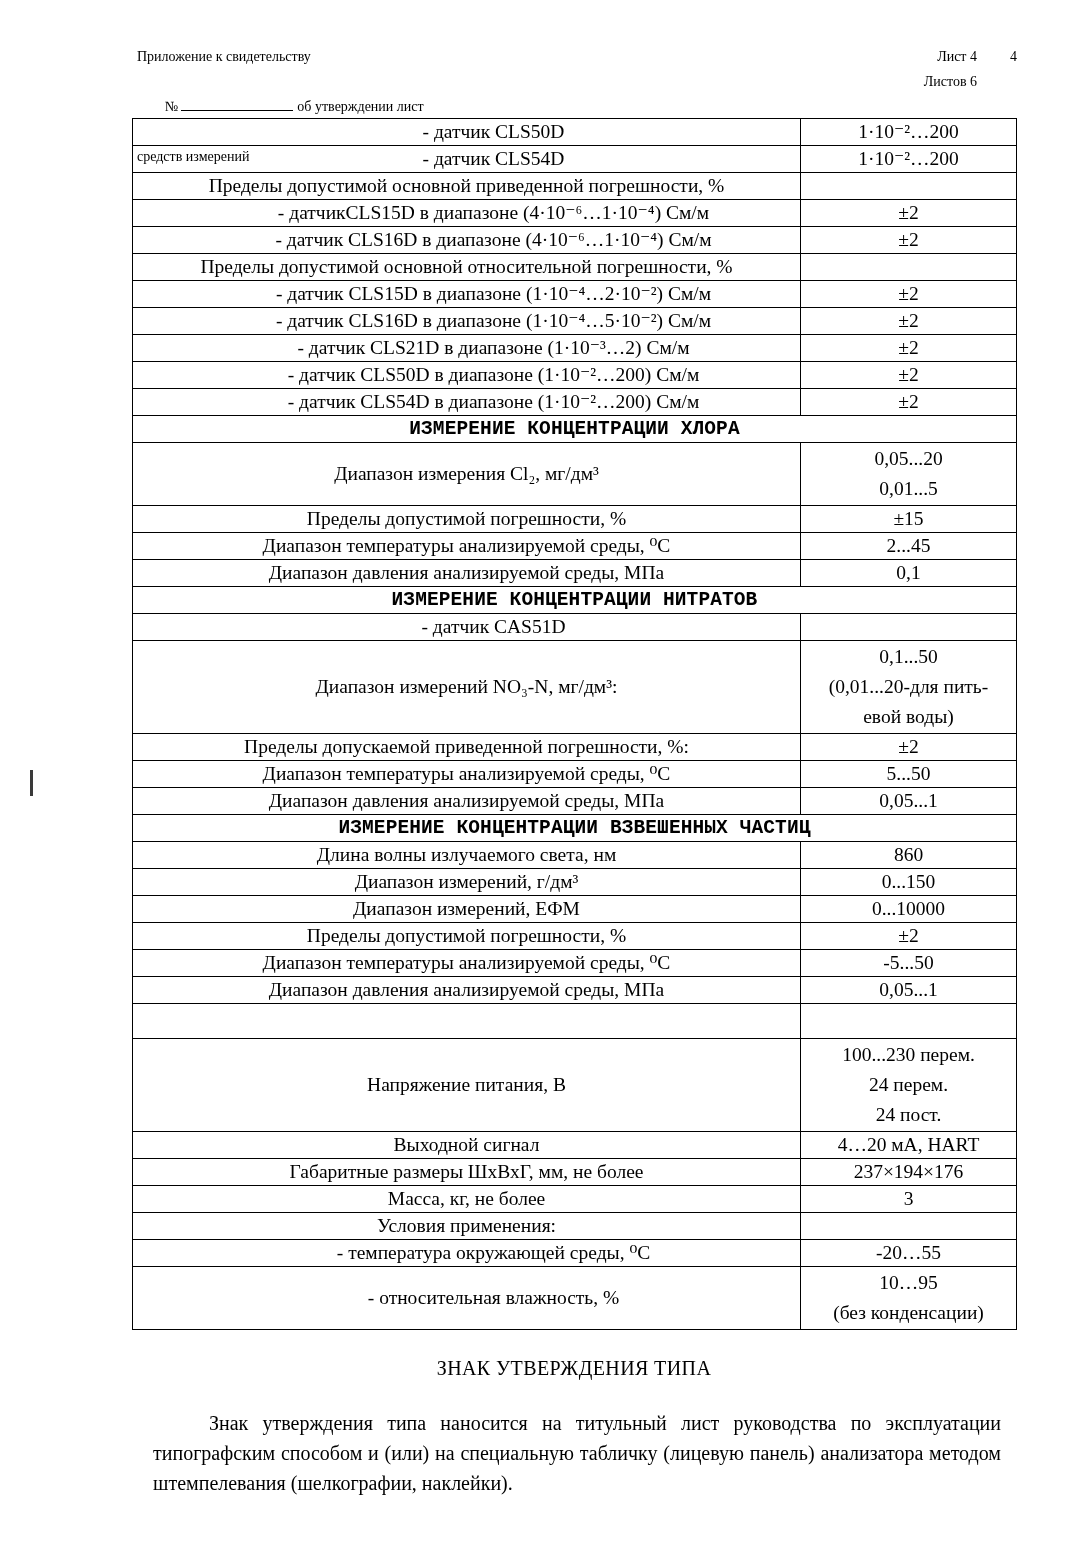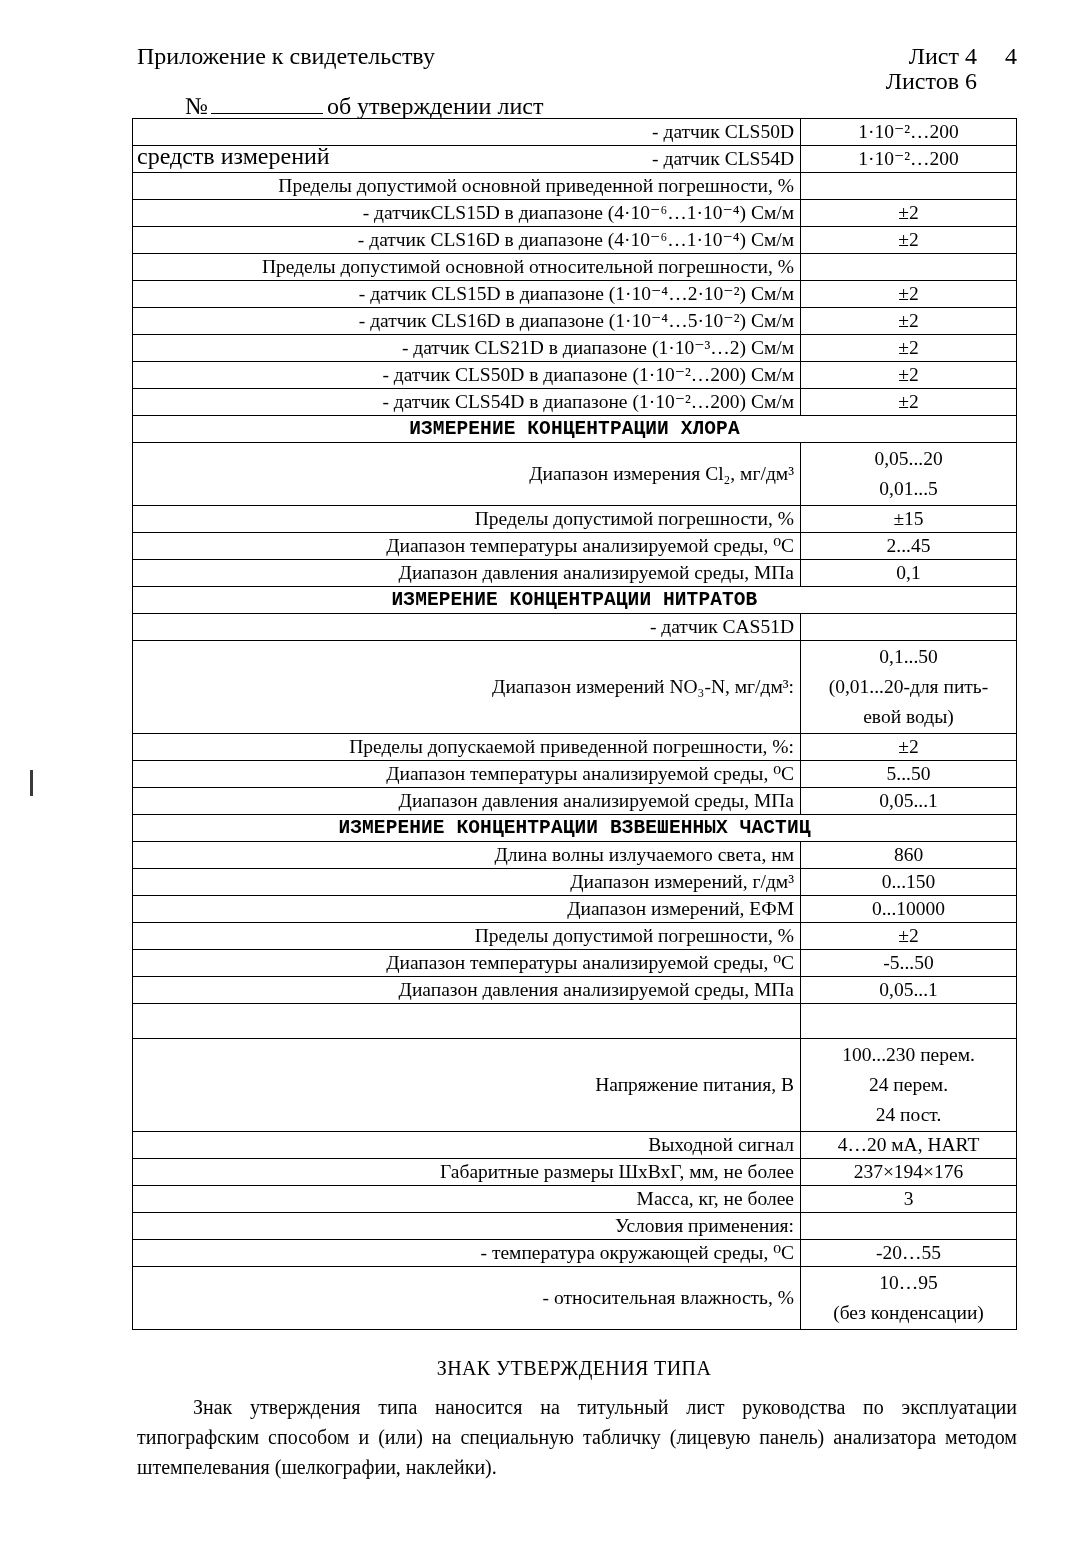--- a/index.html
+++ b/index.html
@@ -24,21 +24,21 @@
     width: 1092px;
     height: 1560px;
   }
 
   
   .doc-header {
     position: absolute;
     left: 137px;
     top: 44px;
     width: 880px;
-    font-size: 24px;
+    font-size: 14px;
     line-height: 25px;
   }
   .hdr-row {
     display: flex;
     align-items: baseline;
     width: 100%;
   }
   .hdr-left {
     flex: 0 0 auto;
     white-space: pre;
@@ -75,21 +75,21 @@
   }
   .spec-table td {
     border: 1.7px solid #000;
     padding: 1px 6px;
     vertical-align: middle;
     line-height: 24px;
   }
   .spec-table .col-label { width: 668px; }
   .spec-table .col-value { width: 216px; }
 
-  td.label      { text-align: right; }
+  td.label      { text-align: center; }
   td.label.ind  { padding-left: 60px; }
   td.value      { text-align: center; }
   td.section    {
     text-align: center;
     font-weight: bold;
     letter-spacing: 0.1px;
     padding: 1px 4px;
     font-family: Liberation Mono, monospace;
   }
   td.multi      { line-height: 30px; }
@@ -109,21 +109,21 @@
   }
   .mark-body {
     position: absolute;
     left: 137px;
     top: 1392px;
     width: 880px;
     font-size: 20px;
     line-height: 30px;
     text-align: justify;
   }
-  .mark-body p { margin: 0; text-indent: 56px; }
+  .mark-body p { margin: 16px; text-indent: 56px; }
 
   .edge-mark {
     position: absolute;
     left: 30px;
     top: 770px;
     width: 3px;
     height: 26px;
     background: #3a3a3a;
   }
 </style>

